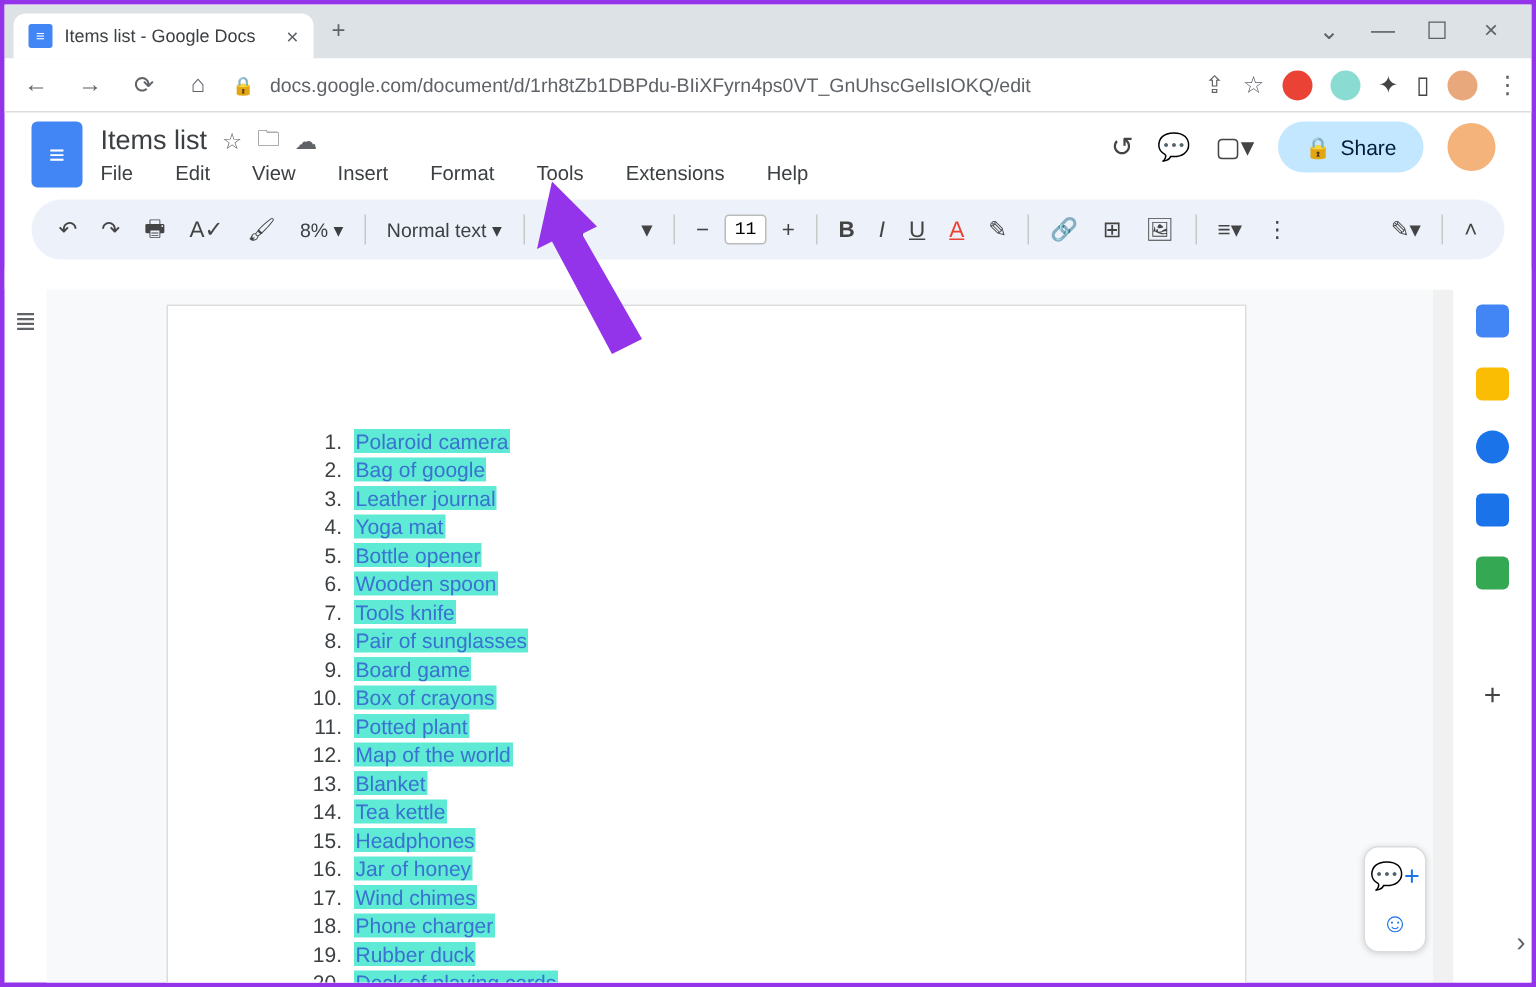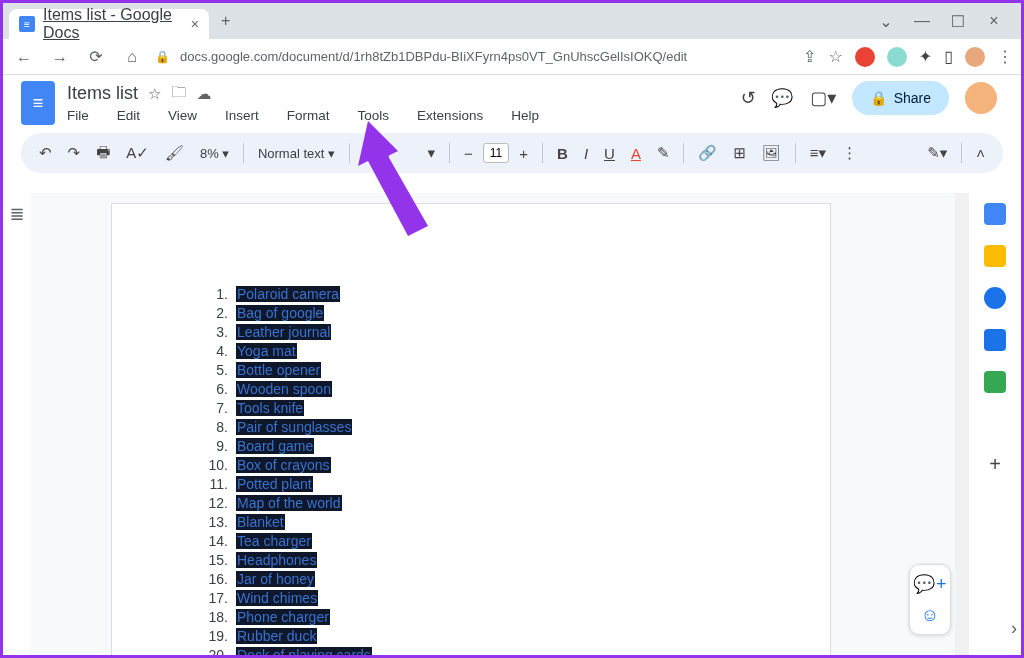--- a/index.html
+++ b/index.html
@@ -2,21 +2,21 @@
 <html><head>
 <meta charset="utf-8">
 <style>
 * { margin:0; padding:0; box-sizing:border-box; font-family:Arial,sans-serif; }
 body { width:1024px; height:658px; border:3px solid #9333ea; background:#fff; overflow:hidden; position:relative; }
 
 
 .titlebar { height:36px; background:#dde2e6; display:flex; align-items:center; padding-left:6px; }
 .tab { background:#fff; border-radius:8px 8px 0 0; height:30px; margin-top:6px; display:flex; align-items:center; padding:0 10px; gap:8px; width:200px; }
 .tab-favicon { width:16px; height:16px; background:#4285f4; border-radius:2px; display:flex; align-items:center; justify-content:center; color:#fff; font-size:10px; font-weight:bold; }
-.tab-title { font-size:16px; color:#3c4043; flex:1;text-decoration:underline; }
+.tab-title { font-size:12px; color:#3c4043; flex:1; }
 .tab-close { color:#5f6368; font-size:14px; cursor:pointer; }
 .new-tab { margin-left:12px; color:#5f6368; font-size:16px; cursor:pointer; }
 .win-controls { margin-left:auto; display:flex; gap:6px; padding-right:12px; }
 .win-btn { width:30px; height:28px; display:flex; align-items:center; justify-content:center; color:#5f6368; cursor:pointer; }
 
 
 .addressbar { height:36px; background:#fff; display:flex; align-items:center; padding:0 8px; gap:10px; border-bottom:1px solid #dadce0; }
 .nav-btn { color:#5f6368; width:26px; text-align:center; cursor:pointer; font-size:16px; }
 .lock-icon { color:#5f6368; font-size:12px; }
 .url { font-size:13px; color:#5f6368; flex:1; }
@@ -35,37 +35,37 @@
 .header-actions { display:flex; align-items:center; gap:16px; padding-right:6px; }
 .header-icon { color:#444; font-size:18px; cursor:pointer; }
 .share-btn { background:#c2e7ff; border-radius:20px; padding:9px 18px; display:flex; align-items:center; gap:6px; font-size:14px; color:#001d35; cursor:pointer; }
 .avatar { width:32px; height:32px; border-radius:50%; background:#f4b37a; }
 
 
 .toolbar { margin:8px 18px 0; background:#edf2fa; border-radius:24px; height:40px; display:flex; align-items:center; padding:0 12px; gap:4px; }
 .tool-btn { color:#444; padding:0 6px; font-size:15px; cursor:pointer; }
 .tool-text { font-size:13px; color:#3c4043; padding:0 6px; cursor:pointer; }
 .tool-sep { width:1px; height:20px; background:#c7c7c7; margin:0 4px; }
-.font-size-box { border:1px solid #bbb; background:#fff; padding:2px 6px; font-size:12px; border-radius:3px; }
+.font-size-box { border:1px solid #bbb; background:#fff; padding:2px 6px; font-size:12px; border-radius:3px;font-family:Liberation Mono, monospace; }
 
 
 .ruler-wrap { display:flex; margin-top:6px; }
 .vruler { width:20px; background:#fff; }
 .hruler { flex:1; height:14px; background:#fff; font-size:9px; color:#888; position:relative; }
 
 
 .workspace { display:flex; height:calc(100% - 176px); }
 .left-gutter { width:28px; padding-top:10px; text-align:center; }
 .outline-icon { color:#5f6368; font-size:18px; cursor:pointer; }
 .doc-area { flex:1; background:#f8f9fa; overflow:hidden; position:relative; padding-left:80px; padding-top:10px; }
 .page { width:720px; min-height:900px; background:#fff; border:1px solid #dadce0; padding:80px 90px; }
 .list { counter-reset:n; }
 .list-item { font-size:14px; color:#3972d0; padding:1.5px 0; display:flex; }
 .list-item::before { counter-increment:n; content:counter(n) "."; color:#3c4043; width:26px; text-align:right; margin-right:8px; }
-.list-item span { background:#0f172a; padding:0 1px; }
+.list-item span { background:#5eead4; padding:0 1px; }
 .vscroll { width:14px; background:#f1f1f1; }
 .sidepanel { width:52px; background:#fff; display:flex; flex-direction:column; align-items:center; gap:20px; padding-top:10px; }
 .side-icon { width:22px; height:22px; border-radius:4px; cursor:pointer; }
 
 
 .float-btns { position:absolute; right:70px; bottom:20px; width:42px; background:#fff; border:1px solid #dadce0; border-radius:10px; box-shadow:0 1px 4px rgba(0,0,0,0.15); display:flex; flex-direction:column; align-items:center; padding:8px 0; gap:10px; }
 .float-btn { color:#1a73e8; font-size:18px; cursor:pointer; }
 .expand-btn { position:absolute; right:4px; bottom:16px; color:#5f6368; cursor:pointer; font-size:18px; }
 
 
@@ -220,21 +220,21 @@
           <li class="list-item">
             <span>Potted plant</span>
           </li>
           <li class="list-item">
             <span>Map of the world</span>
           </li>
           <li class="list-item">
             <span>Blanket</span>
           </li>
           <li class="list-item">
-            <span>Tea charger</span>
+            <span>Tea kettle</span>
           </li>
           <li class="list-item">
             <span>Headphones</span>
           </li>
           <li class="list-item">
             <span>Jar of honey</span>
           </li>
           <li class="list-item">
             <span>Wind chimes</span>
           </li>

